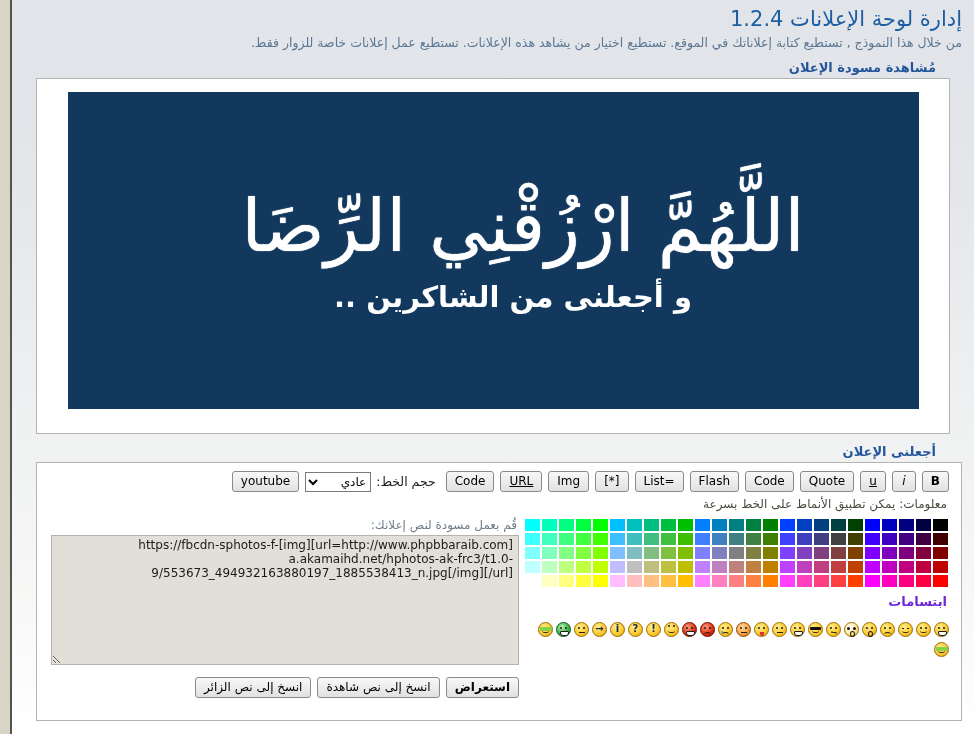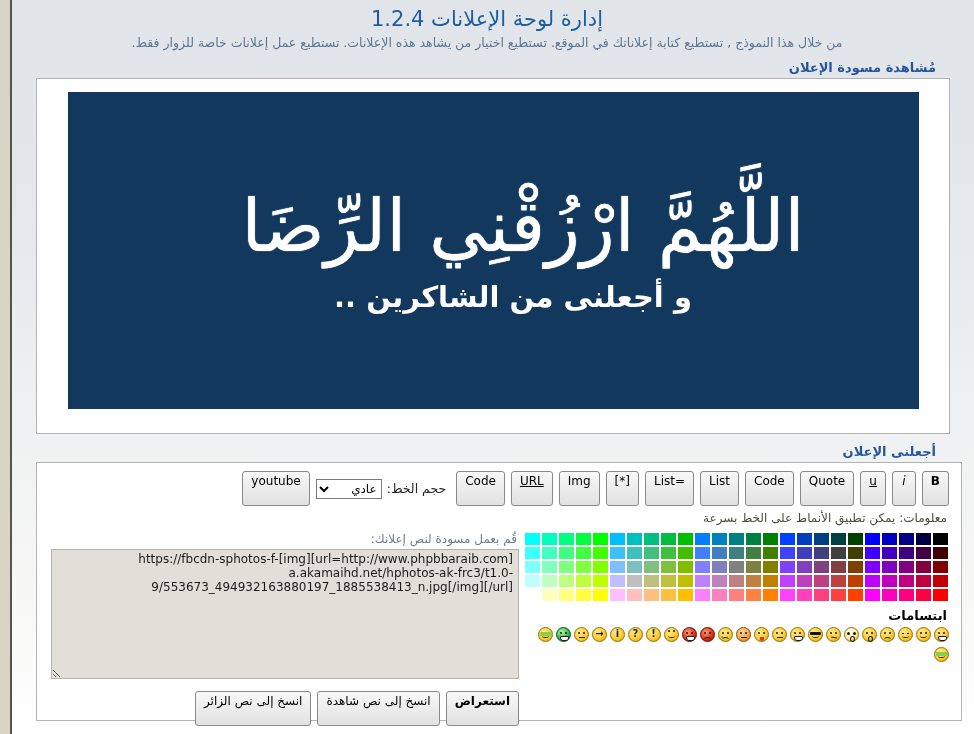--- a/index.html
+++ b/index.html
@@ -8,21 +8,21 @@
     width: 974px; height: 734px; overflow: hidden;
     font-family: "DejaVu Sans", sans-serif;
     background: #d8d4c6;
   }
   
   #panel {
     position: absolute; top:0; right:0; width: 964px; height: 734px;
     border-left: 2px solid #55544c;
     background: linear-gradient(180deg, #e1e4e9 0%, #e4e6ea 25%, #eef0f1 55%, #f7f7f6 80%, #ffffff 100%);
   }
-  .page-head { padding: 5px 24px 0 12px; text-align: center; }
+  .page-head { padding: 5px 12px 0 12px; }
   .page-title {
     color: #1c5ea2; font-size: 21px; line-height: 1.35; font-weight: normal; margin: 0;
   }
   .page-subtitle {
     color: #5b7794; font-size: 12.5px; margin: 2px 0 0 0;
   }
   .section-heading {
     color: #25569b; font-size: 13px; font-weight: bold;
     margin: 10px 38px 3px 8px;
   }
@@ -44,21 +44,21 @@
     font-size: 29px; font-weight: bold; margin-top: 14px; transform: translateX(20px);
   }
   #form-box { margin: 0 12px 0 24px; height: 259px; padding: 8px 12px 10px 12px; }
 
   
   .toolbar-row { display: flex; align-items: center; gap: 6px; justify-content: flex-start; }
   .btn {
     font-family: "DejaVu Sans", sans-serif; font-size: 12px; color: #000;
     background: linear-gradient(#f8f8f8, #e1e1e1);
     border: 1px solid #8a8a8a; border-radius: 3px;
-    padding: 2px 8px 17px 8px; min-width: 24px; text-align: center; cursor: pointer;
+    padding: 2px 8px 3px 8px; min-width: 24px; text-align: center; cursor: pointer;
   }
   .btn.b-bold { font-weight: bold; }
   .btn.b-italic { font-style: italic; }
   .btn.b-underline { text-decoration: underline; }
   .fontsize-wrap { display: flex; align-items: center; gap: 5px; margin-right: 4px; }
   .fontsize-label { font-size: 12.5px; color: #222; }
   select.fontsize {
     width: 66px; height: 20px; font-size: 12px; font-family: "DejaVu Sans", sans-serif;
     border: 1px solid #7a7a7a; background: #fff; direction: rtl;
   }
@@ -68,21 +68,21 @@
   .columns { display: flex; justify-content: space-between; align-items: flex-start; margin-top: 7px; }
   .col-right { width: 428px; }
   .col-left  { width: 470px; }
 
   
   #palette { direction: rtl; line-height: 0; }
   #palette .prow { white-space: nowrap; height: 14px; }
   #palette .pcell {
     display: inline-block; width: 15px; height: 12px; margin: 1px; cursor: pointer;
   }
-  .smilies-heading { color: #000000; font-size: 13px; font-weight: bold; margin: 6px 2px 4px 0; }
+  .smilies-heading { color: #6d28d9; font-size: 13px; font-weight: bold; margin: 6px 2px 13px 0; }
   #smilies { direction: rtl; display: flex; flex-wrap: wrap; gap: 3px; row-gap: 5px; padding-left: 14px; }
 
   
   .sm { width:15px; height:15px; border-radius:50%; display:inline-block; position:relative;
         background: radial-gradient(circle at 38% 32%, #ffec8b, #fc3 55%, #d99b00);
         border:1px solid #996c00; cursor:pointer; }
   .sm::before { content:""; position:absolute; width:2px; height:2px; border-radius:50%;
         background:#1b1b1b; top:4px; left:3px; box-shadow:5px 0 0 #1b1b1b; }
   .sm::after { content:""; position:absolute; left:3px; top:5px; width:7px; height:4px;
         border-bottom:1px solid #1b1b1b; border-radius:50%; }
@@ -142,21 +142,21 @@
 
   <div class="white-box" id="form-box">
 
     <div class="toolbar-row">
       <span id="bbcode-buttons" style="display:flex;gap:6px;">
           <button class="btn b-bold">B</button>
           <button class="btn b-italic">i</button>
           <button class="btn b-underline">u</button>
           <button class="btn">Quote</button>
           <button class="btn">Code</button>
-          <button class="btn">List</button>
+          <button class="btn">Flash</button>
           <button class="btn">=List</button>
           <button class="btn">[*]</button>
           <button class="btn">Img</button>
           <button class="btn b-underline">URL</button>
           <button class="btn">Code</button>
         </span>
       <span class="fontsize-wrap">
         <span class="fontsize-label">حجم الخط:</span>
         <select class="fontsize">
           <option>عادي</option>

